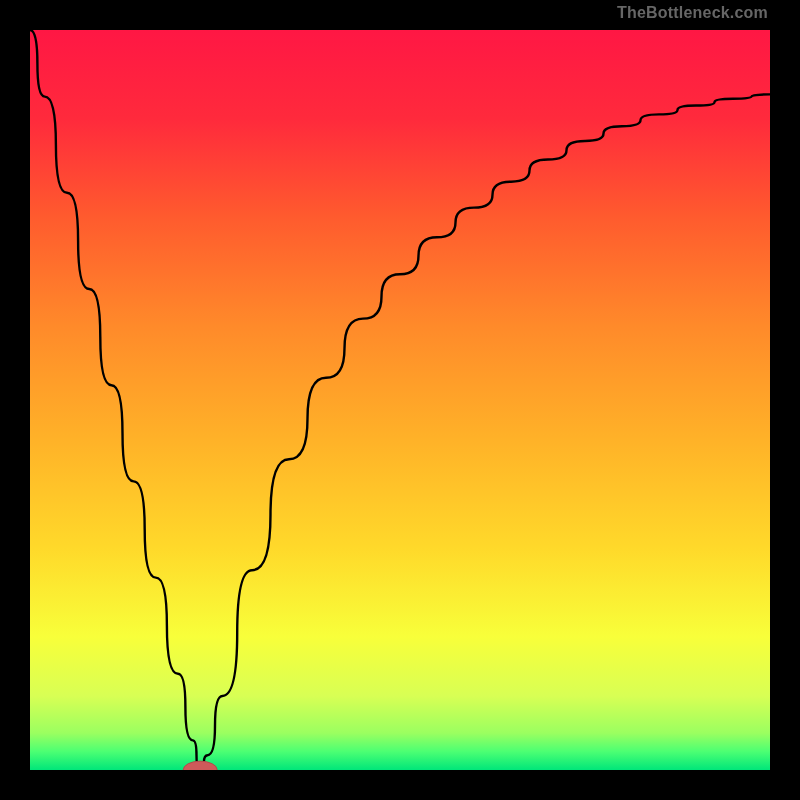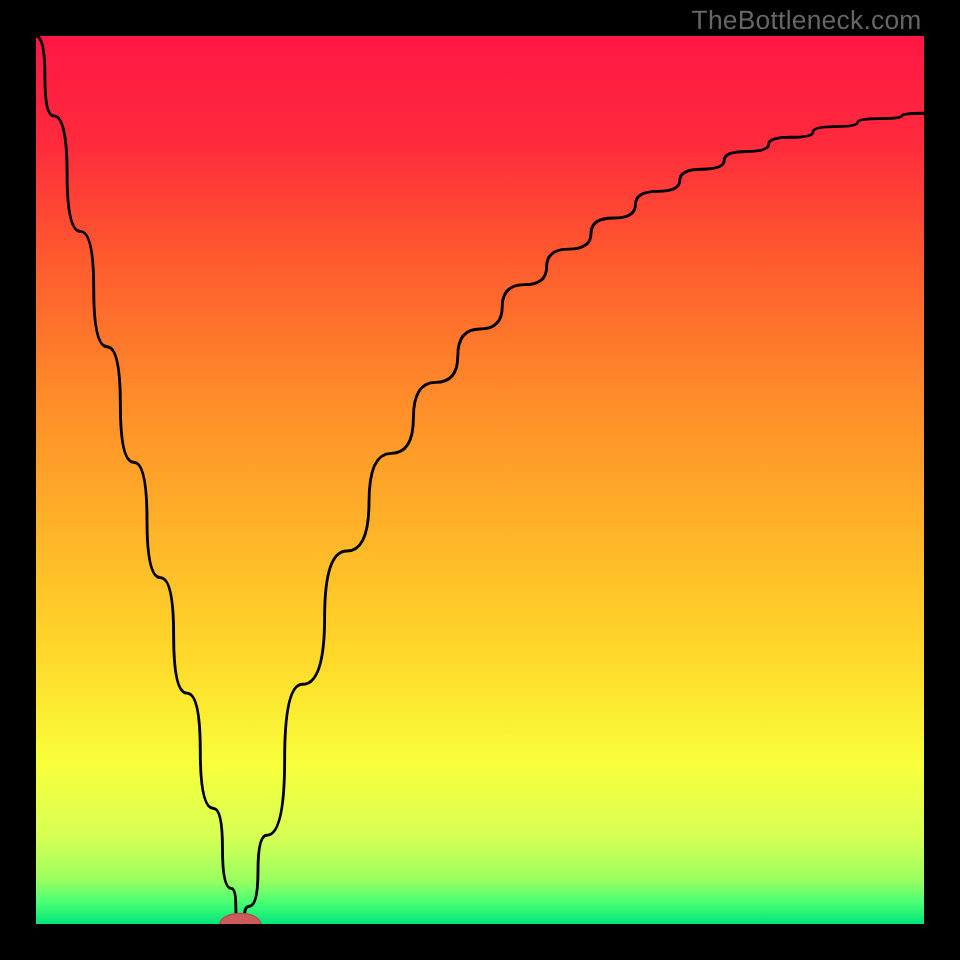--- a/index.html
+++ b/index.html
@@ -24,22 +24,22 @@
     left: 0;
     top: 0;
     width: 740px;
     height: 740px;
   }
   .watermark {
     position: absolute;
     top: 4px;
     right: 32px;
     color: #666;
-    font-size: 22px;
-    font-weight: 400;
+    font-size: 16px;
+    font-weight: 700;
     letter-spacing: 0.2px;
     user-select: none;
   }
 </style>
 </head>
 <body>
 
 <div class="watermark">TheBottleneck.com</div>
 
 <div class="frame">

